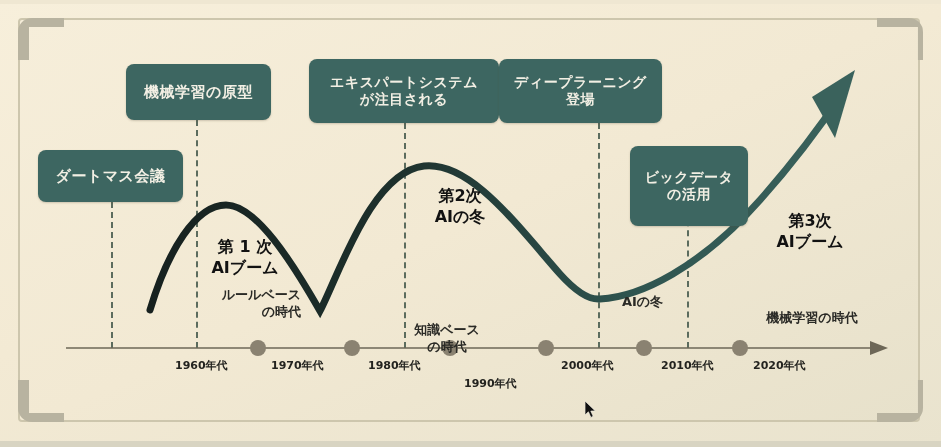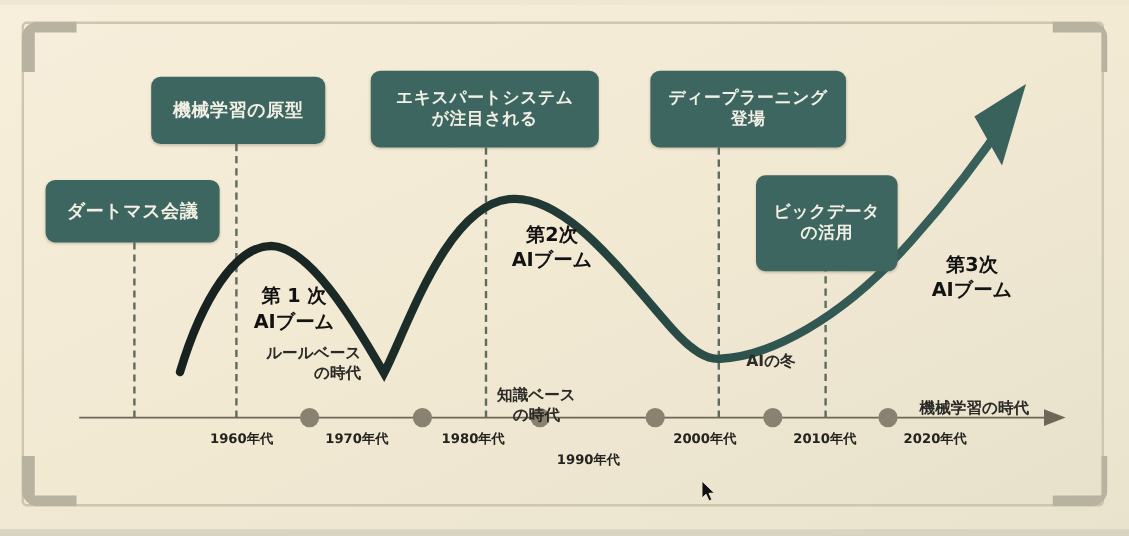--- a/index.html
+++ b/index.html
@@ -100,40 +100,40 @@
         <circle cx="644" cy="348" r="8" fill="#8a8271"></circle>
         <circle cx="740" cy="348" r="8" fill="#8a8271"></circle>
       </g>
   </svg>
 
   <div id="callouts">
       <div class="callout" style="left: 38px; top: 150px; width: 145px; height: 52px; font-size: 15px; white-space: pre-line; background: rgb(61, 102, 97);">ダートマス会議</div>
       <div class="callout" style="left: 126px; top: 64px; width: 145px; height: 56px; font-size: 15px; white-space: pre-line; background: rgb(61, 102, 97);">機械学習の原型</div>
       <div class="callout" style="left: 309px; top: 59px; width: 190px; height: 64px; font-size: 14px; white-space: pre-line; background: rgb(61, 102, 97);">エキスパートシステム
 が注目される</div>
-      <div class="callout" style="left: 542px; top: 59px; width: 163px; height: 64px; font-size: 14px; white-space: pre-line; background: rgb(61, 102, 97);">ディープラーニング
+      <div class="callout" style="left: 499px; top: 59px; width: 163px; height: 64px; font-size: 14px; white-space: pre-line; background: rgb(61, 102, 97);">ディープラーニング
 登場</div>
       <div class="callout" style="left: 630px; top: 146px; width: 118px; height: 80px; font-size: 14px; white-space: pre-line; background: rgb(61, 102, 97);">ビックデータ
 の活用</div>
     </div>
 
   <div id="era-labels">
       <div class="eralabel" style="left: 181px; top: 287px; width: 120px; text-align: right;">ルールベース
 の時代</div>
       <div class="eralabel" style="left: 392px; top: 287px; width: 110px; margin-top: 35px;">知識ベース
 の時代</div>
       <div class="eralabel" style="left: 600px; top: 294px; width: 85px;">AIの冬</div>
-      <div class="eralabel" style="left: 742px; top: 310px; width: 140px; margin-top: 23px;">機械学習の時代</div>
+      <div class="eralabel" style="left: 742px; top: 310px; width: 140px;">機械学習の時代</div>
     </div>
 
   <div id="boom-labels">
       <div class="boomlabel" style="left: 190px; top: 237px; width: 110px;">第 1 次
 AIブーム</div>
       <div class="boomlabel" style="left: 405px; top: 186px; width: 110px;">第2次
-AIブーム</div>
+AIの冬</div>
       <div class="boomlabel" style="left: 755px; top: 211px; width: 110px;">第3次
 AIブーム</div>
     </div>
 
   <div id="decades">
       <div class="decade" style="left: 175px; top: 358px;">1960年代</div>
       <div class="decade" style="left: 271px; top: 358px;">1970年代</div>
       <div class="decade" style="left: 368px; top: 358px;">1980年代</div>
       <div class="decade" style="left: 464px; top: 376px;">1990年代</div>
       <div class="decade" style="left: 561px; top: 358px;">2000年代</div>

